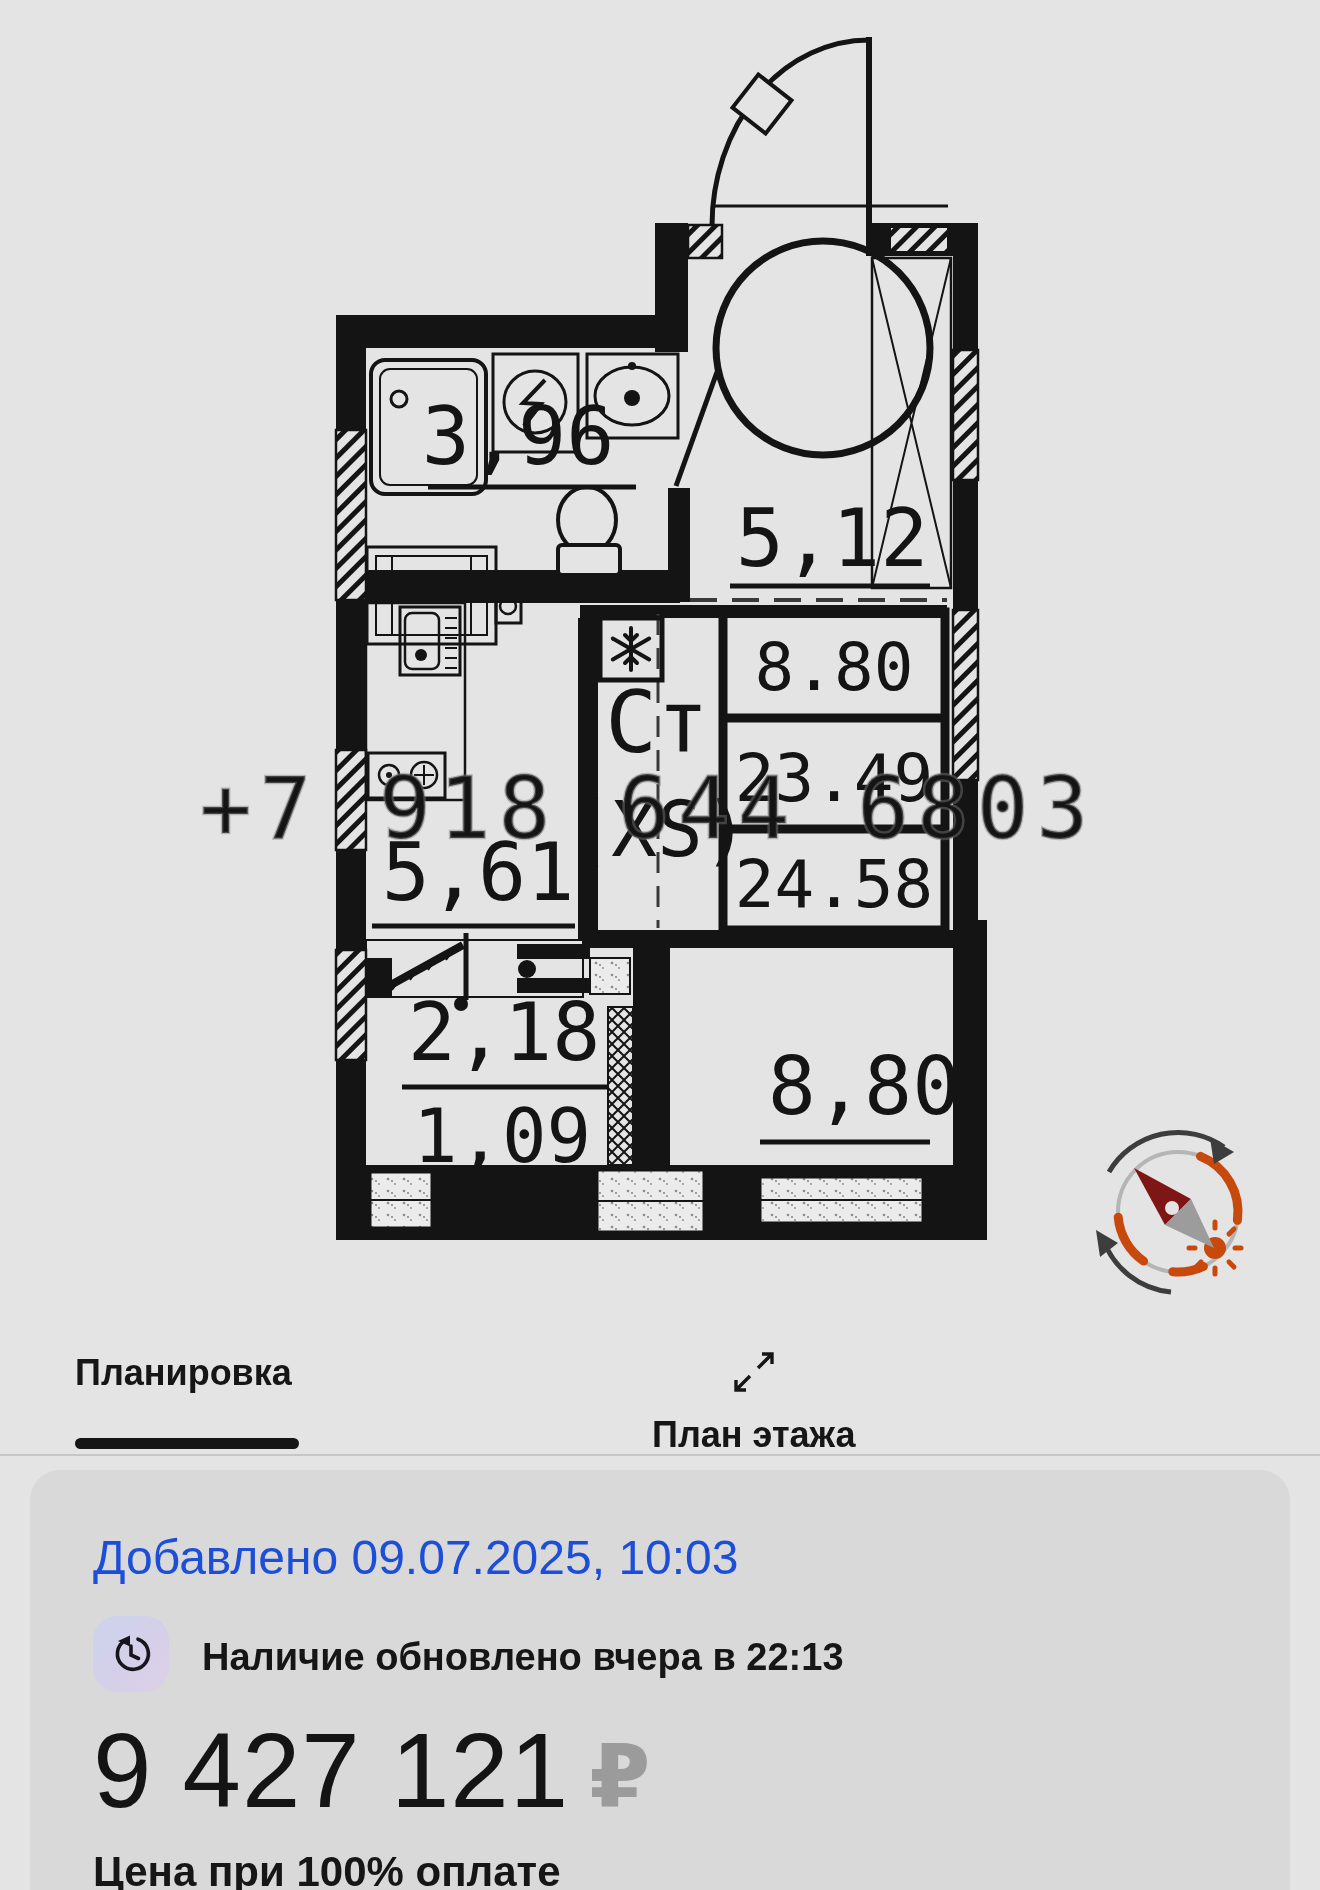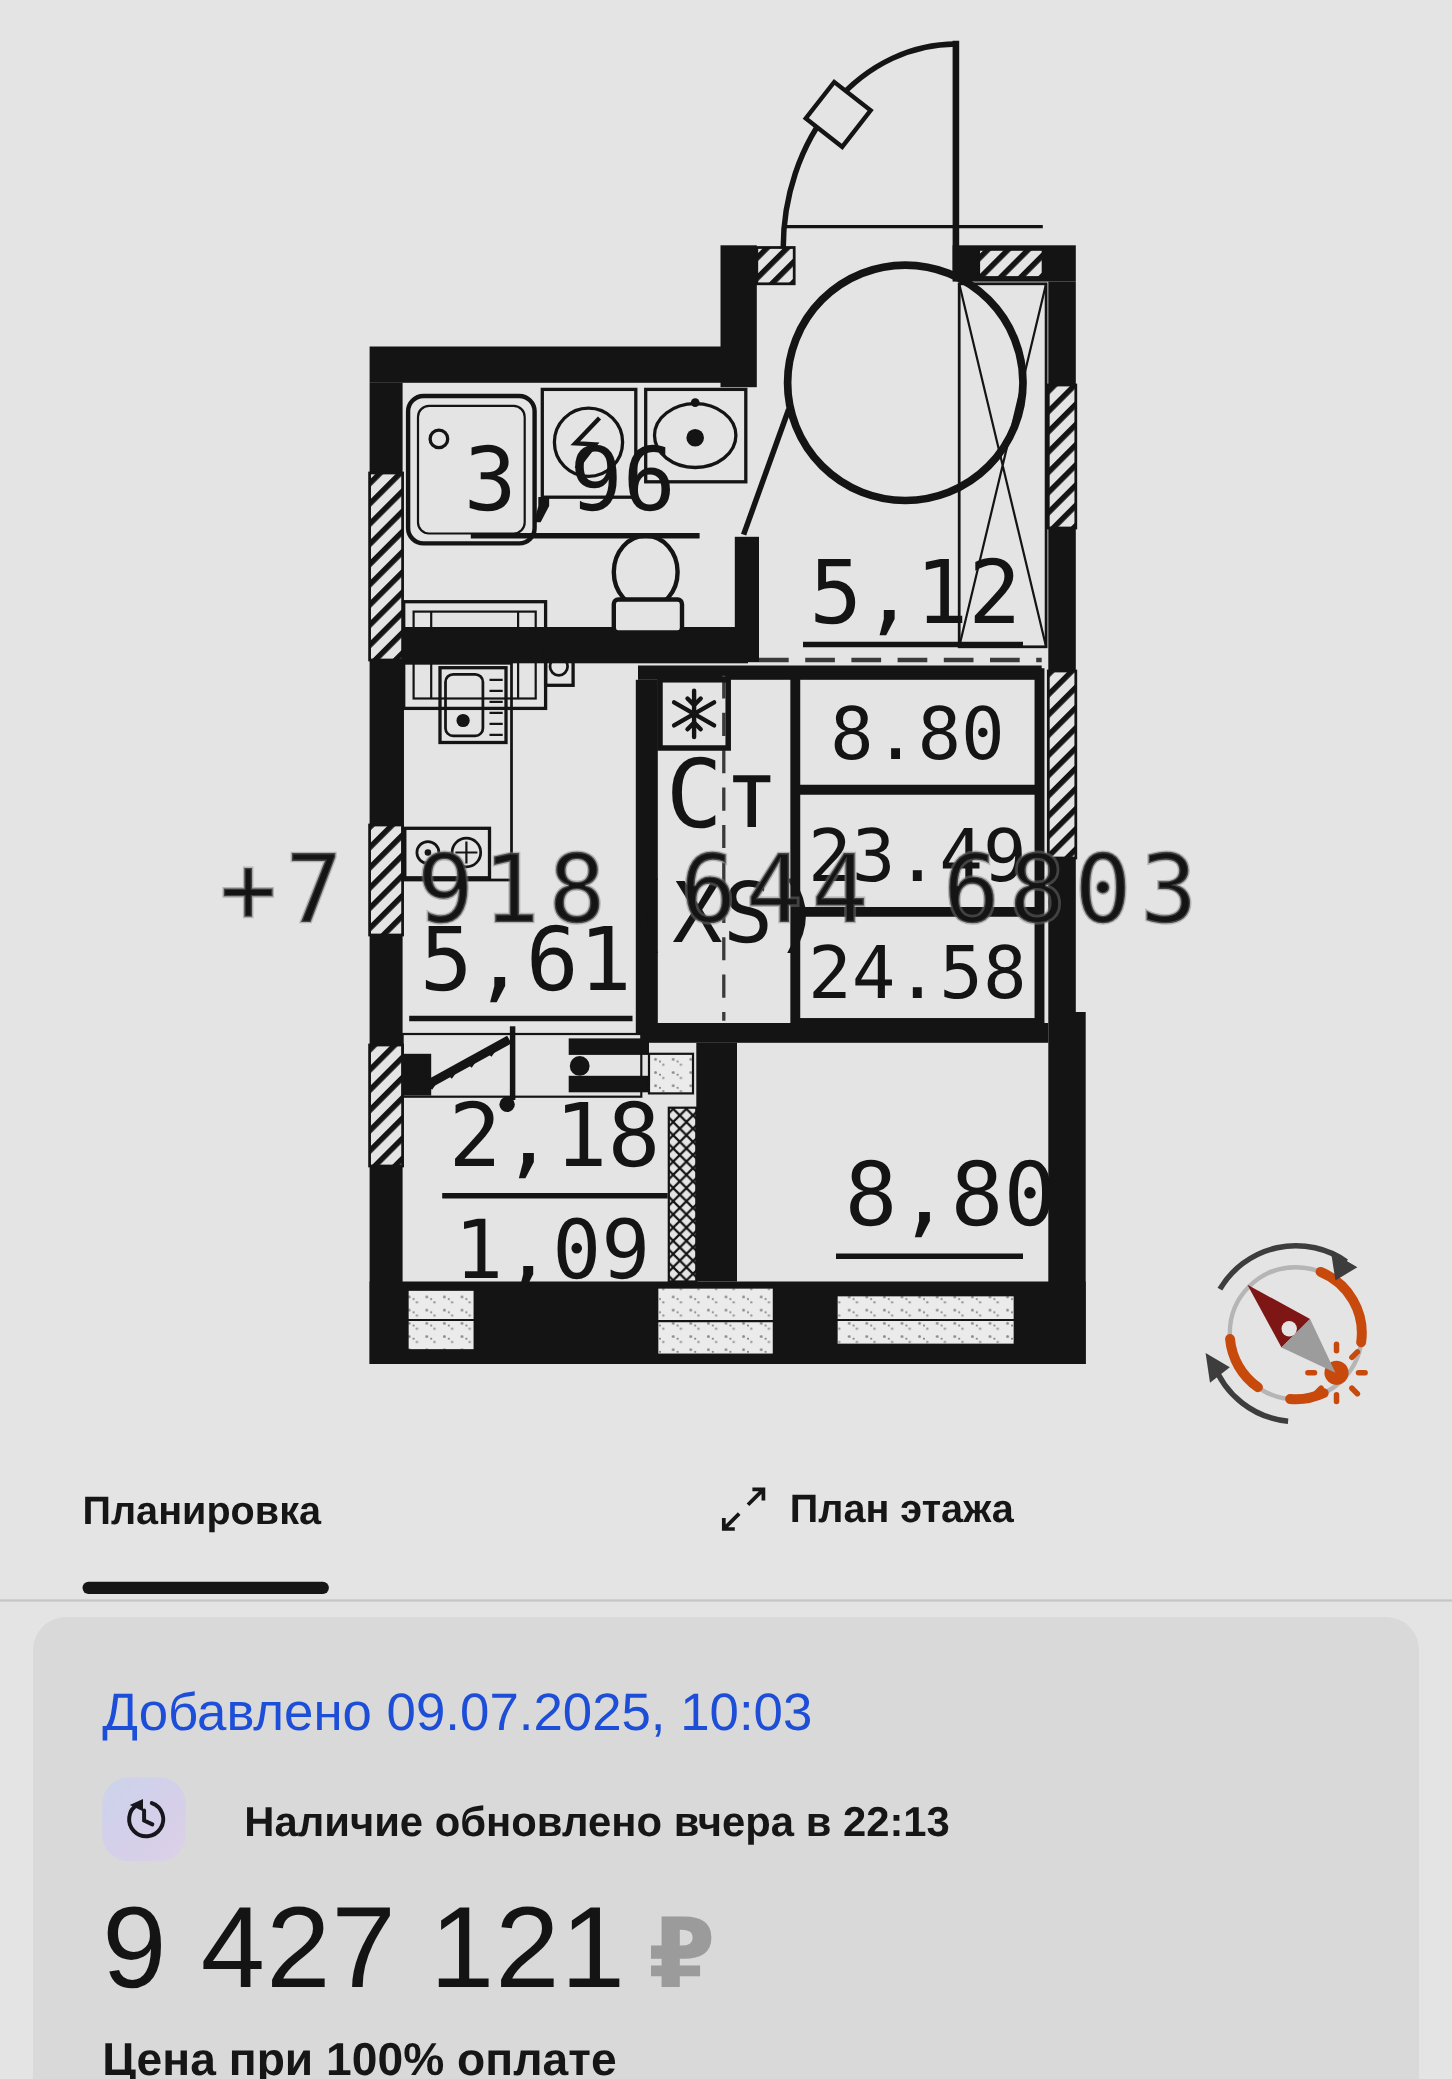--- a/index.html
+++ b/index.html
@@ -1,29 +1,29 @@
 <!DOCTYPE html>
 <html><head>
 <meta charset="utf-8">
 <style>
   html,body{margin:0;padding:0;}
   body{width:1320px;height:1890px;overflow:hidden;background:#e4e4e4;font-family:"Liberation Sans",sans-serif;}
   .page{position:relative;width:1320px;height:1890px;background:#e4e4e4;}
   svg text{font-family:"DejaVu Sans Mono",monospace;fill:#141414;}
   .plan-svg{position:absolute;left:0;top:0;}
   .tab{position:absolute;top:1352px;font-size:36px;font-weight:700;color:#161616;white-space:nowrap;cursor:pointer;}
-  .tab.with-icon{display:flex;align-items:center;gap:18px;top:1348px;}
+  .tab.with-icon{display:flex;align-items:center;gap:18px;top:1348px;flex-direction:column;}
   .tab-underline{position:absolute;left:75px;top:1438px;width:224px;height:11px;border-radius:6px;background:#151515;}
   .tabs-divider{position:absolute;left:0;top:1454px;width:1320px;height:2px;background:#c6c6c6;}
   .card{position:absolute;left:30px;top:1470px;width:1260px;height:420px;background:#d9d9d9;border-radius:30px 30px 0 0;}
   .added{position:absolute;left:63px;top:60px;font-size:48px;font-weight:400;color:#1d4ed8;}
   .badge{position:absolute;left:63px;top:146px;width:76px;height:76px;border-radius:24px;
          background:linear-gradient(135deg,#ccd3ec 0%,#d6cfe9 60%,#dcd2e6 100%);
          display:flex;align-items:center;justify-content:center;}
-  .avail{position:absolute;left:172px;top:166px;font-size:38px;font-weight:700;color:#161616;margin-left:20px;}
+  .avail{position:absolute;left:172px;top:166px;font-size:38px;font-weight:700;color:#161616;}
   .price-row{position:absolute;left:63px;top:246px;display:flex;align-items:baseline;}
   .price{font-size:105px;line-height:1.04;font-weight:400;letter-spacing:1px;color:#141414;}
   .rub{font-size:88px;font-weight:700;color:#9b9b9b;margin-left:20px;font-family:"DejaVu Sans",sans-serif;}
   .note{position:absolute;left:63px;top:378px;font-size:42px;font-weight:700;color:#161616;}
 </style>
 </head>
 <body>
 
 <div class="page">
 

